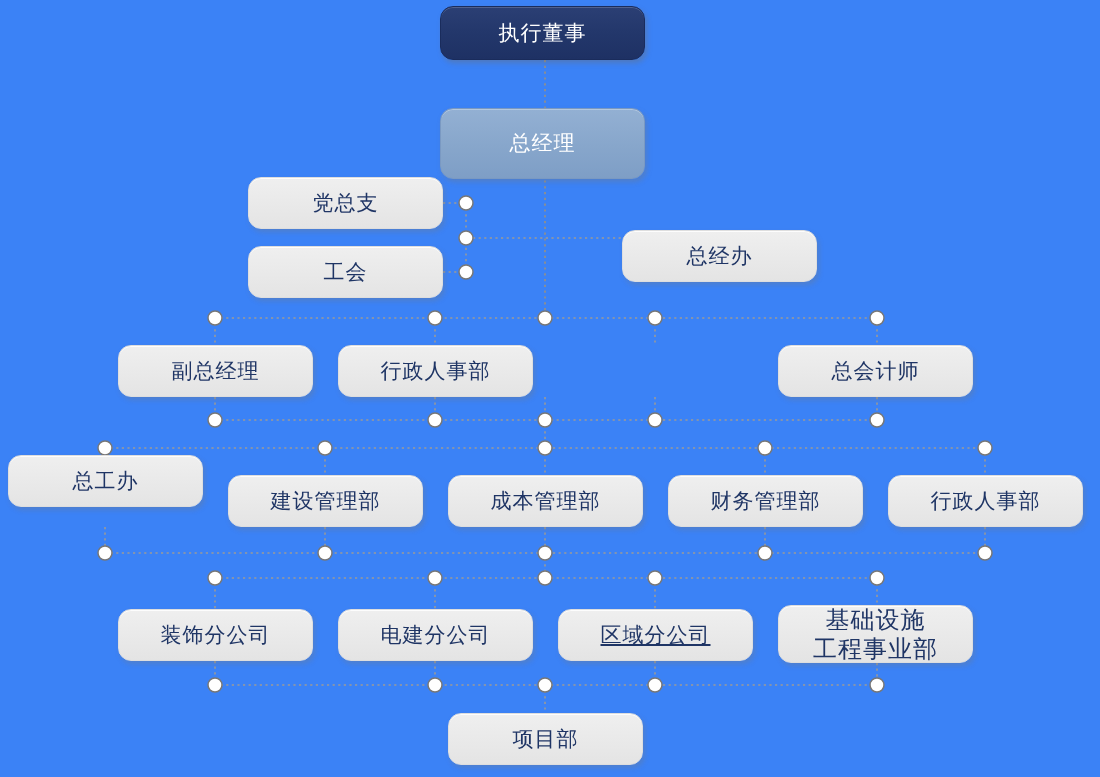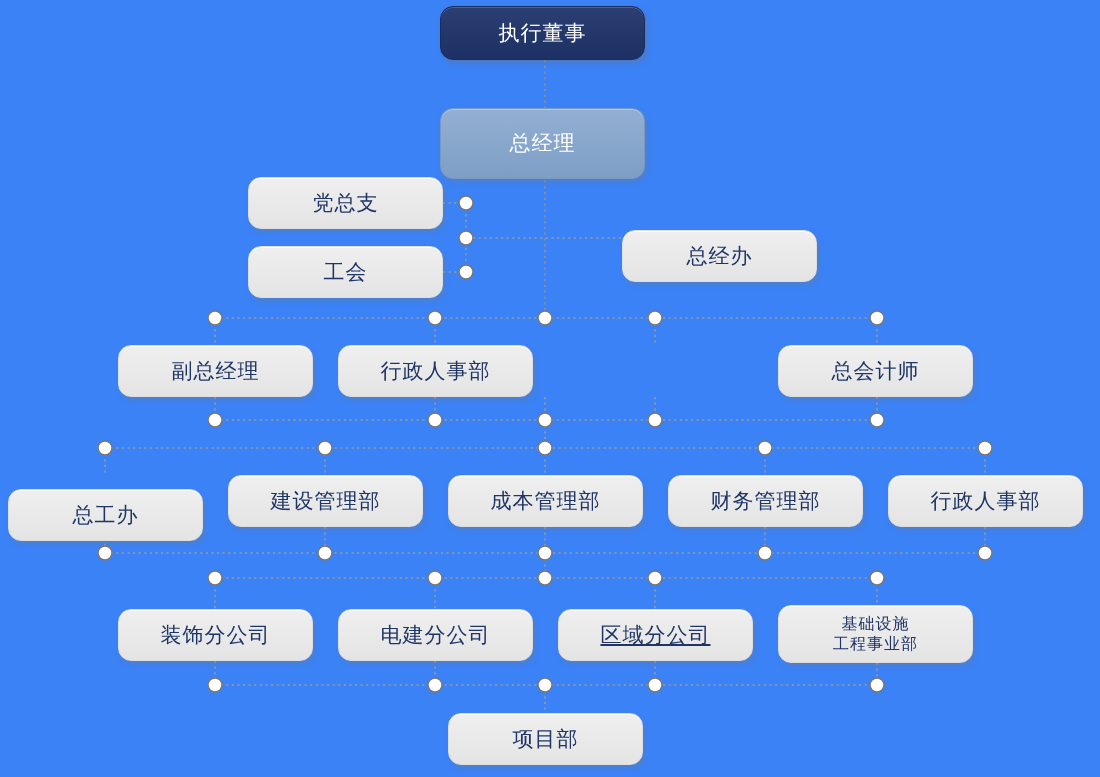--- a/index.html
+++ b/index.html
@@ -57,21 +57,21 @@
     border: 1px solid #7a99c2;
     color: #ffffff;
     box-shadow: 2px 3px 5px rgba(120,120,120,0.35),
                 inset 0 1px 0 rgba(255,255,255,0.30);
   }
   .node .label {
     display: block;
     white-space: pre-line;
     padding: 0 6px;
   }
-  .node.two-line .label { line-height: 1.22; font-size: 16px; }
+  .node.two-line .label { line-height: 1.22; font-size: 24px; }
 </style>
 </head>
 <body>
 
 <div id="chart">
 
   <svg id="wires" width="1100" height="777" viewBox="0 0 1100 777" xmlns="http://www.w3.org/2000/svg">
     <defs>
       <style>
         .dl { stroke:#9a9a9a; stroke-width:1.6; stroke-dasharray:2.2 3.4; stroke-linecap:butt; fill:none; }
@@ -204,21 +204,21 @@
   <div class="node" style="left:118px; top:345px; width:195px; height:52px;">
     <span class="label">副总经理</span>
   </div>
   <div class="node" style="left:338px; top:345px; width:195px; height:52px;">
     <span class="label">行政人事部</span>
   </div>
   <div class="node" style="left:778px; top:345px; width:195px; height:52px;">
     <span class="label">总会计师</span>
   </div>
 
-  <div class="node" style="left:8px; top:489px; width:195px; height:52px;">
+  <div class="node" style="left:8px; top:455px; width:195px; height:52px;">
     <span class="label">总工办</span>
   </div>
   <div class="node" style="left:228px; top:475px; width:195px; height:52px;">
     <span class="label">建设管理部</span>
   </div>
   <div class="node" style="left:668px; top:475px; width:195px; height:52px;">
     <span class="label">财务管理部</span>
   </div>
   <div class="node" style="left:448px; top:475px; width:195px; height:52px;">
     <span class="label">成本管理部</span>

